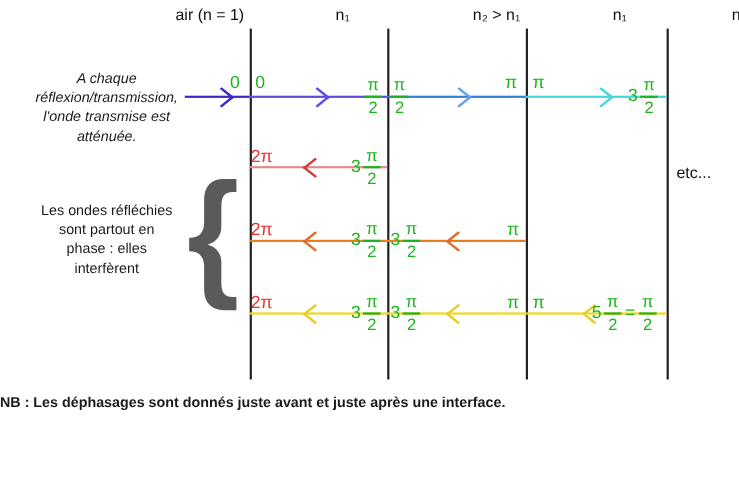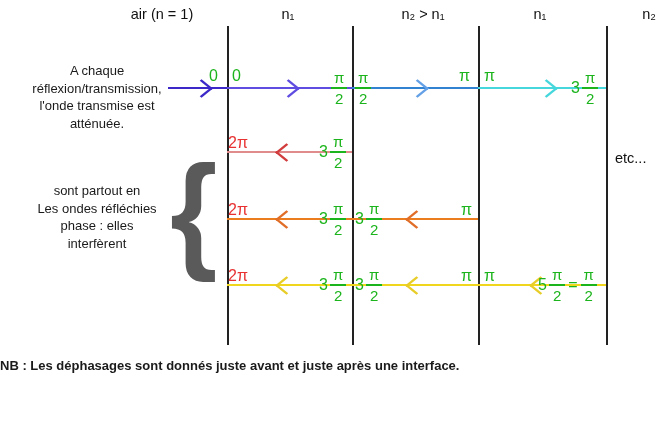--- a/index.html
+++ b/index.html
@@ -1,21 +1,21 @@
 <!DOCTYPE html>
 <html><head>
 <meta charset="utf-8">
 <style>
   html,body{margin:0;padding:0;background:#fff;}
   #stage{
     position:relative;width:672px;height:444px;background:#ffffff;overflow:hidden;
     font-family:"Liberation Sans","DejaVu Sans",sans-serif;color:#1a1a1a;
   }
   .abs{position:absolute;}
-  .region-label{top:6px;font-size:14.5px;text-align:center;color:#111;white-space:nowrap;}
+  .region-label{top:6px;font-size:14.5px;text-align:right;color:#111;white-space:nowrap;}
   .iface{top:26px;height:319px;width:1.6px;background:#222;}
   .wline{height:2px;}
   .chev{position:absolute;width:11px;height:11px;border-top:2.2px solid;border-right:2.2px solid;background:transparent;}
   .chev.r{transform:scaleX(1.25) rotate(45deg);}
   .chev.l{transform:scaleX(1.25) rotate(-135deg);}
   .plabel{font-size:16px;line-height:16px;color:#1cb41c;white-space:nowrap;}
   .plabel.red{color:#e83232;}
   .frac{display:flex;align-items:center;color:#1cb41c;font-size:15px;line-height:1;height:34px;}
   .frac .coef{margin-right:2px;font-size:16px;}
   .frac .stack{display:inline-flex;flex-direction:column;align-items:center;}
@@ -133,29 +133,29 @@
         <span class="num">π</span>
         <span class="den">2</span>
       </span>
     <span class="eqsign">=</span>
     <span class="stack">
         <span class="num">π</span>
         <span class="den">2</span>
       </span>
   </div>
 
-  <div class="abs note" style="left:8px;top:62px;width:178px;">
+  <div class="abs note" style="left:8px;top:62px;width:178px;font-style:italic;">
     <div>A chaque</div>
     <div>réflexion/transmission,</div>
     <div>l'onde transmise est</div>
     <div>atténuée.</div>
   </div>
   <div class="abs note" style="left:8px;top:182px;width:178px;">
+    <div>Les ondes réfléchies</div>
     <div>sont partout en</div>
-    <div>Les ondes réfléchies</div>
     <div>phase : elles</div>
     <div>interfèrent</div>
   </div>
   <div class="abs brace" style="left:170px;top:136px;">{</div>
 
   <div class="abs etc" style="left:615px;top:150px;">etc...</div>
 
   <div class="abs foot" style="left:0px;top:358px;width:636px;text-align:left;font-weight:bold;">NB : Les déphasages sont donnés juste avant et juste après une interface.</div>
 
 </div>

